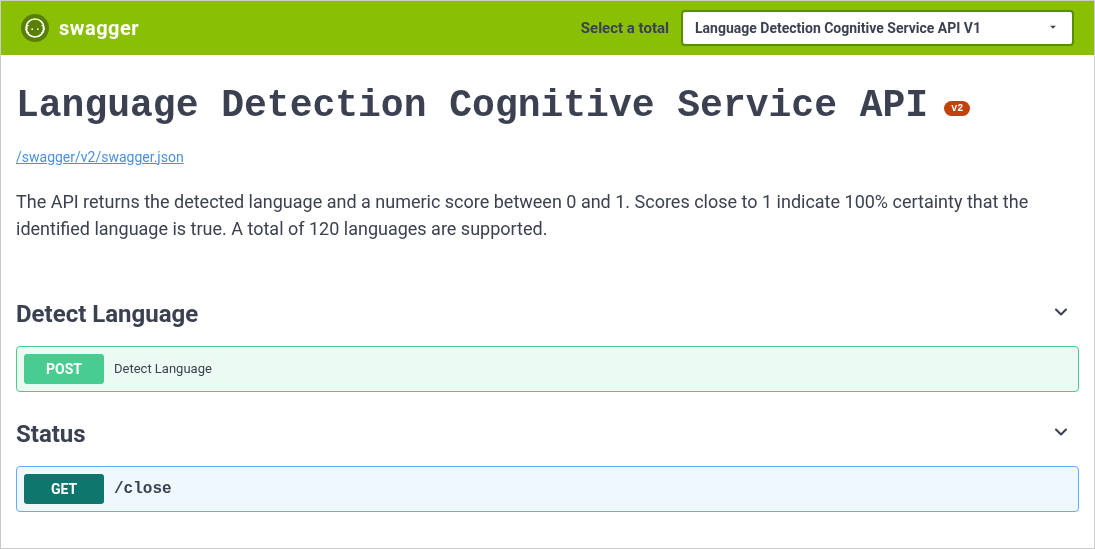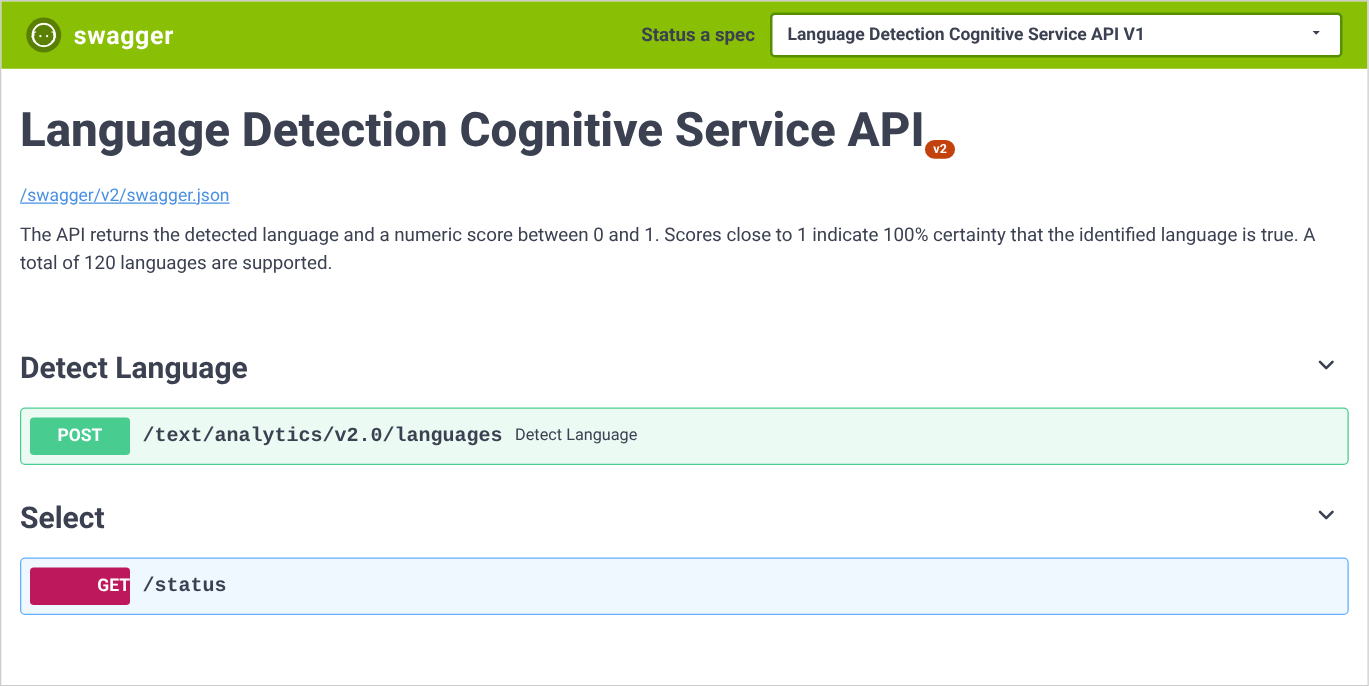--- a/index.html
+++ b/index.html
@@ -51,21 +51,21 @@
       display: flex;
       align-items: center;
       gap: 12px;
     }
     .select-label {
       color: #3b4151;
       font-weight: 700;
       font-size: 15px;
     }
     .spec-select {
-      width: 458px;
+      width: 393px;
       height: 36px;
       border: 2px solid #578e00;
       border-radius: 4px;
       background: #fff;
       padding: 0 12px;
       font-size: 14px;
       font-weight: 700;
       color: #3b4151;
       display: flex;
       align-items: center;
@@ -73,22 +73,23 @@
       cursor: pointer;
     }
     .chevron {
       display: inline-block;
     }
     .content {
       padding: 30px 15px 0 15px;
     }
     .title-row {
       display: flex;
-      align-items: flex-end;
-      gap: 0;
+      align-items: center;
+      gap: 16px;
+      font-family: Liberation Mono, monospace;
     }
     .api-title {
       font-size: 38px;
       font-weight: 800;
       color: #3b4151;
       line-height: 1.1;
     }
     .version-badge {
       background: #c2410c;
       color: #fff;
@@ -99,22 +100,22 @@
       margin-top: 6px;
     }
     .spec-link {
       display: inline-block;
       margin-top: 22px;
       color: #4990e2;
       font-size: 14px;
       text-decoration: underline;
     }
     .description {
-      margin-top: 12px;
-      font-size: 15px;
+      margin-top: 22px;
+      font-size: 18px;
       color: #3b4151;
       line-height: 1.5;
     }
     .tag-section {
       margin-top: 48px;
     }
     .tag-header {
       display: flex;
       align-items: center;
       justify-content: space-between;
@@ -153,22 +154,21 @@
       text-align: center;
       border-radius: 3px;
       padding: 7px 0;
       width: 80px;
       min-width: 80px;
     }
     .method-post {
       background: #49cc90;
     }
     .method-get {
-      background: #be185d;
-      text-align: right;
+      background: #0f766e;
     }
     .op-path {
       font-family: "Courier New", monospace;
       font-size: 16px;
       font-weight: 600;
       color: #3b4151;
       margin-left: 10px;
     }
     .op-summary {
       font-size: 13px;
@@ -186,21 +186,21 @@
   <div class="topbar-left">
     <div class="swagger-logo-icon">
       <svg width="20" height="20" viewBox="0 0 20 20">
         <circle cx="10" cy="10" r="9" fill="none" stroke="#fff" stroke-width="1.5"></circle>
         <text x="10" y="14" text-anchor="middle" fill="#fff" font-size="9" font-weight="bold" font-family="monospace">{··}</text>
       </svg>
     </div>
     <span class="swagger-text">swagger</span>
   </div>
   <div class="topbar-right">
-    <span class="select-label">Status a spec</span>
+    <span class="select-label">Select a total</span>
     <div class="spec-select">
       <span>Language Detection Cognitive Service API V1</span>
       <span class="chevron">
         <svg width="14" height="14" viewBox="0 0 24 24">
             <path d="M7 10l5 5 5-5z" fill="#3b4151"></path>
           </svg>
       </span>
     </div>
   </div>
 </div>
@@ -217,32 +217,31 @@
     <div class="tag-header">
       <span class="tag-name">Detect Language</span>
       <span class="tag-chevron">
         <svg width="20" height="20" viewBox="0 0 24 24">
             <path d="M6 9l6 6 6-6" fill="none" stroke="#3b4151" stroke-width="2.5" stroke-linecap="round" stroke-linejoin="round"></path>
           </svg>
       </span>
     </div>
     <div class="opblock opblock-post">
       <span class="method-badge method-post">POST</span>
-      <span class="op-path">/text/analytics/v2.0/languages</span>
       <span class="op-summary">Detect Language</span>
     </div>
   </div>
 
   <div class="tag-section-2">
     <div class="tag-header">
-      <span class="tag-name">Select</span>
+      <span class="tag-name">Status</span>
       <span class="tag-chevron">
         <svg width="20" height="20" viewBox="0 0 24 24">
             <path d="M6 9l6 6 6-6" fill="none" stroke="#3b4151" stroke-width="2.5" stroke-linecap="round" stroke-linejoin="round"></path>
           </svg>
       </span>
     </div>
     <div class="opblock opblock-get">
       <span class="method-badge method-get">GET</span>
-      <span class="op-path">/status</span>
+      <span class="op-path">/close</span>
     </div>
   </div>
 </div>
 
 </body></html>

